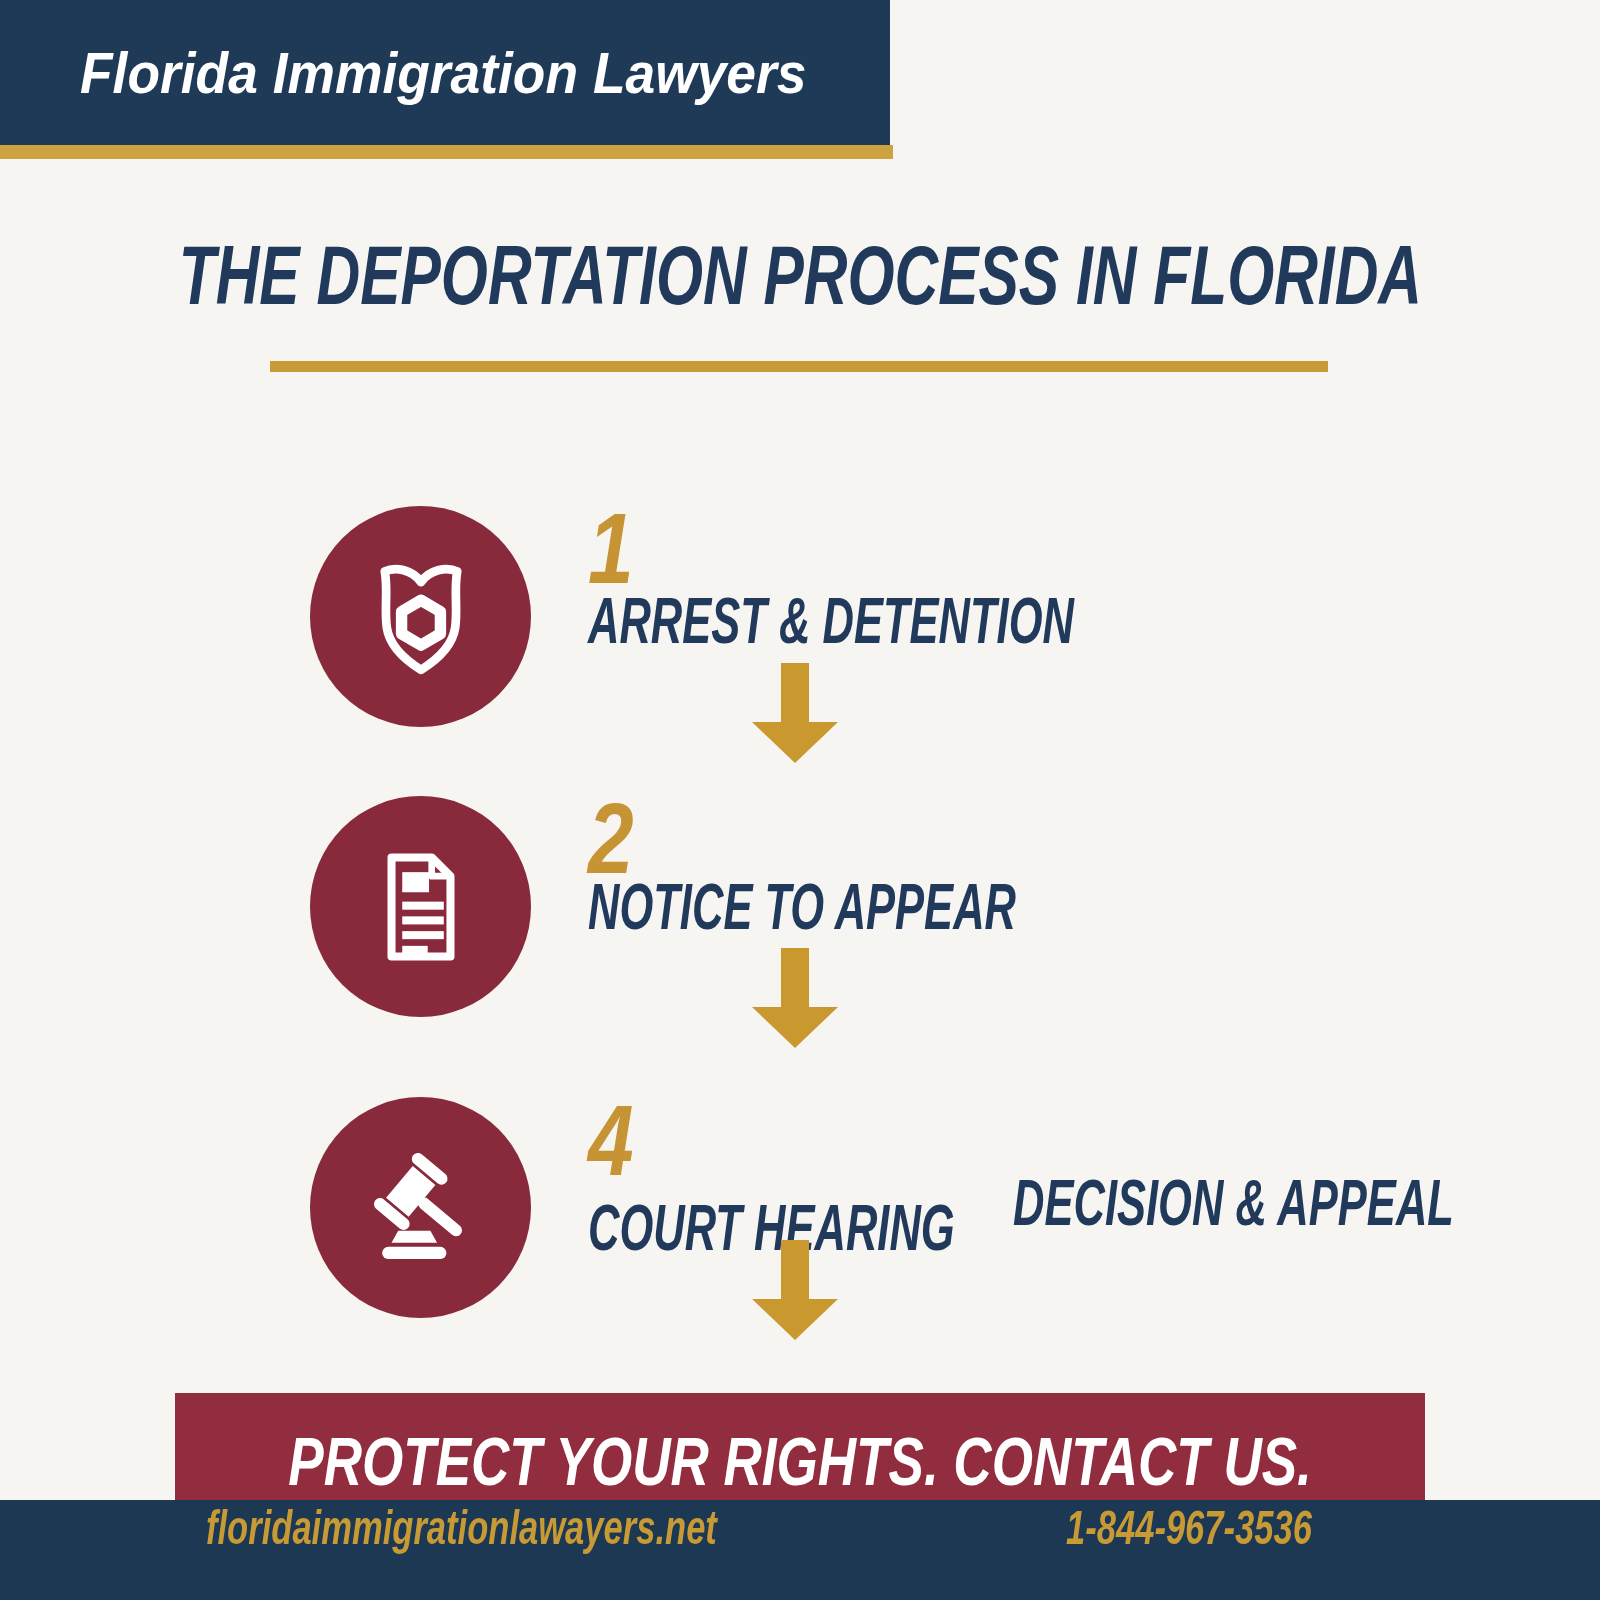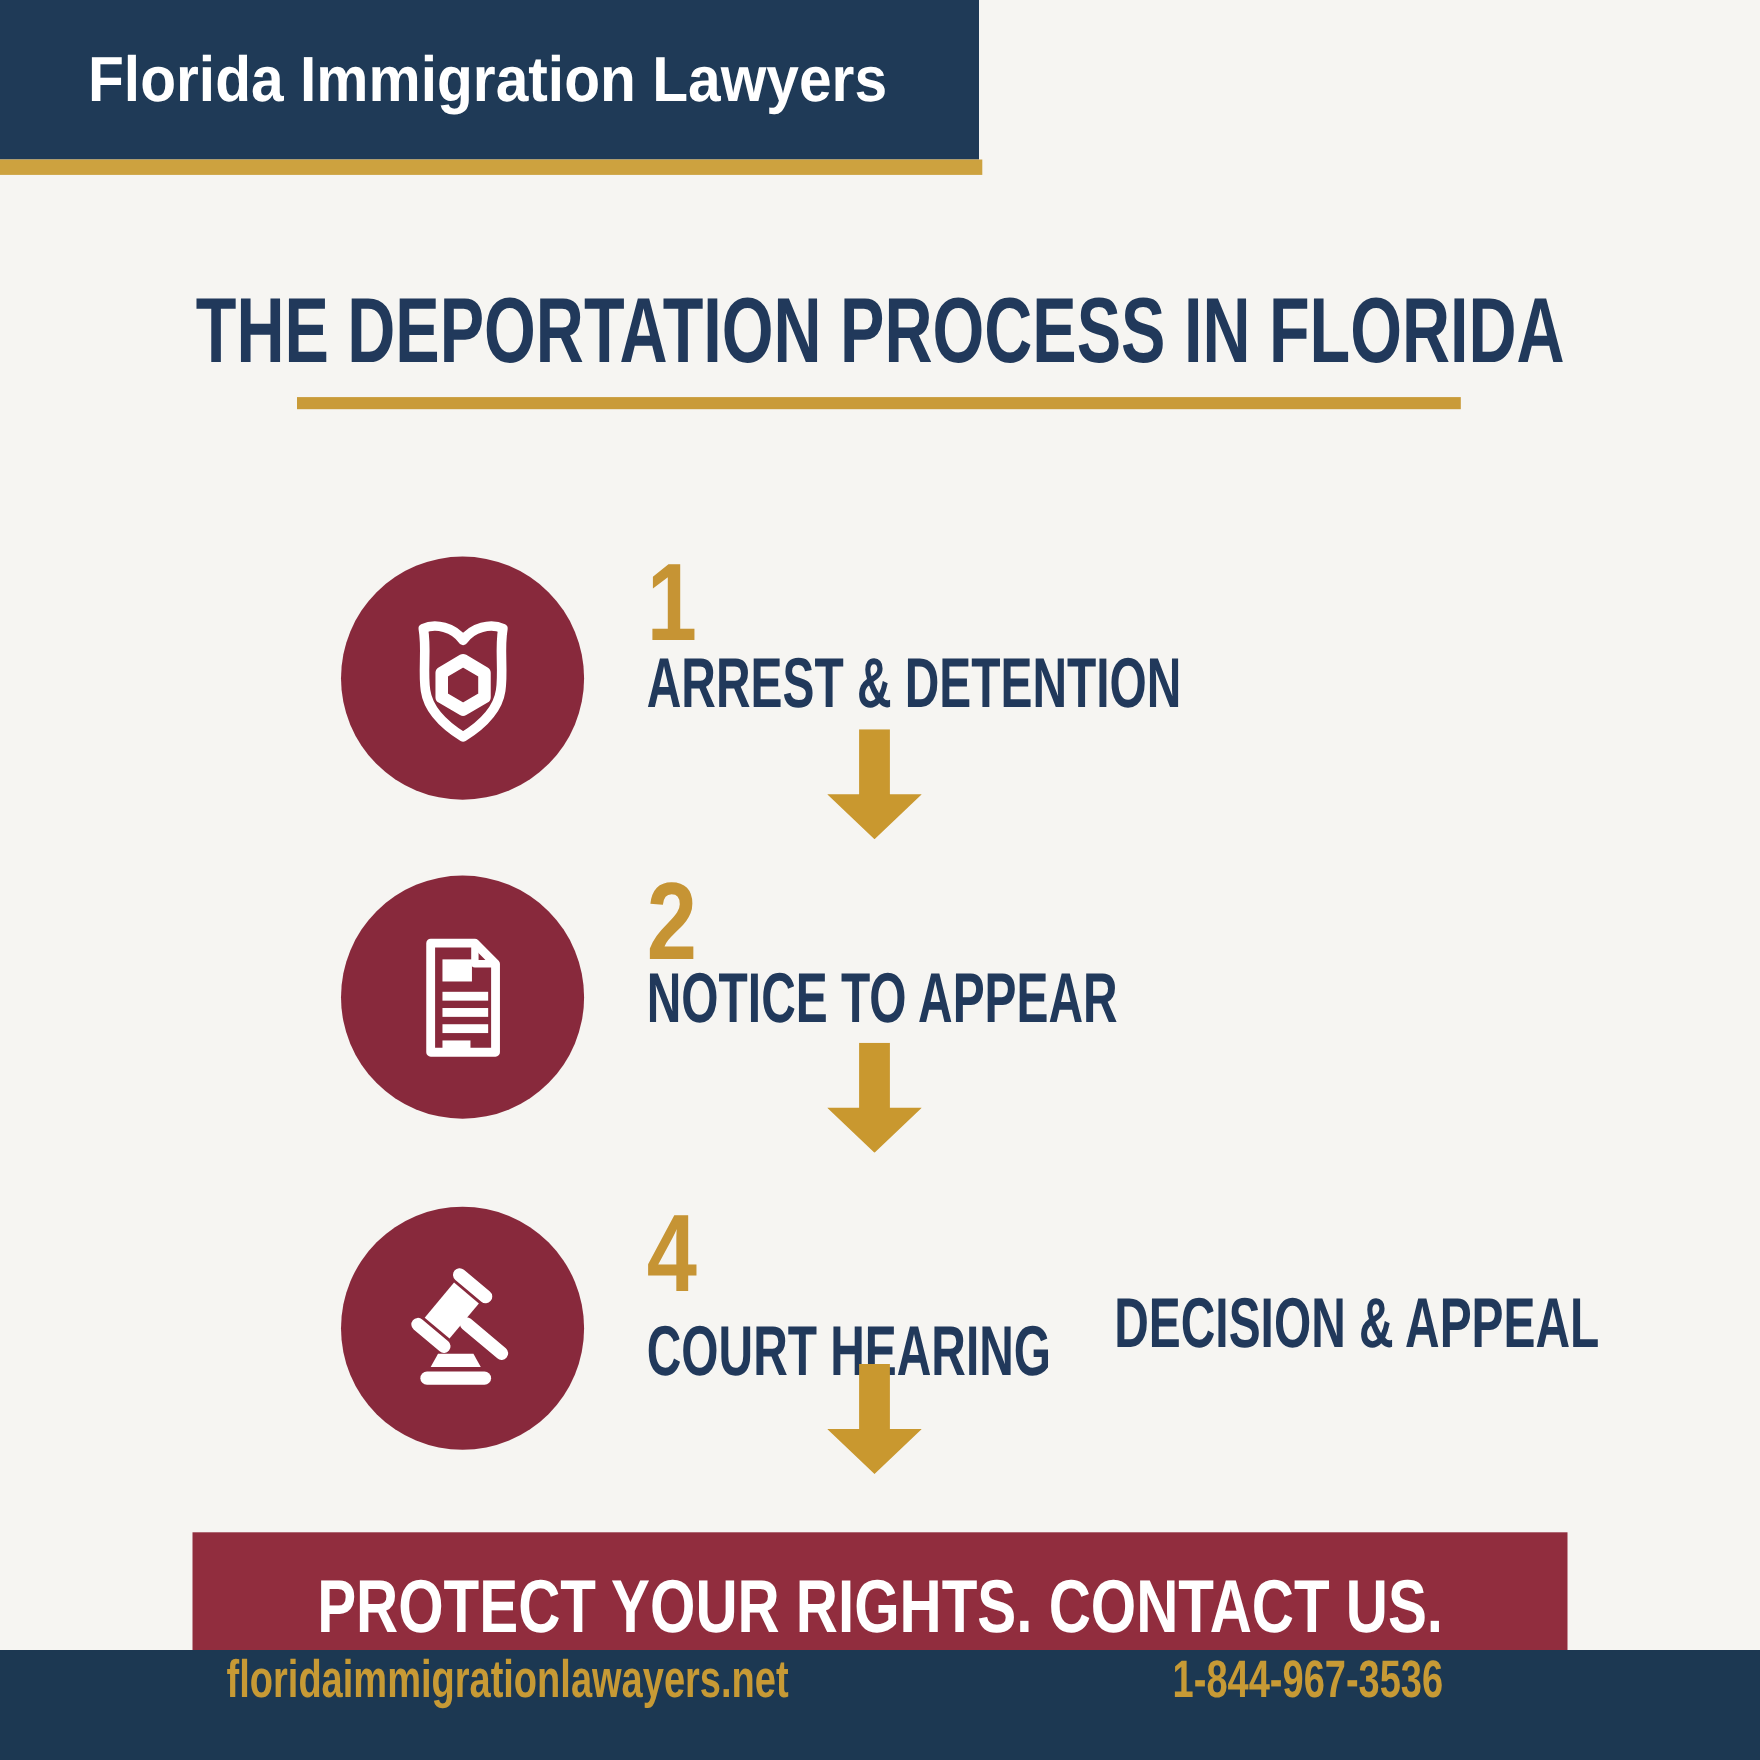--- a/index.html
+++ b/index.html
@@ -2,39 +2,40 @@
 <html><head>
 <meta charset="utf-8">
 <style>
   html,body{margin:0;padding:0;background:#e9e8e6;}
   .canvas{
     position:relative;
     width:1600px;height:1600px;
     background:#F6F5F2;
     overflow:hidden;
     font-family:"Liberation Sans", sans-serif;
+    font-style:italic;
   }
   
   .brand-bar{
     position:absolute;left:0;top:0;width:890px;height:145px;
     background:#1F3A57;
     display:flex;align-items:center;
   }
   .brand-text{
     margin-left:80px;
     color:#FFFFFF;font-size:58px;font-weight:bold;white-space:nowrap;
     transform:scaleX(0.92);transform-origin:left center;
   }
   .gold-bar{
     position:absolute;left:0;top:145px;width:893px;height:14px;
     background:#CDA23F;
   }
   
   .main-title{
-    position:absolute;left:0;top:252px;width:1600px;height:96px;margin:0;
+    position:absolute;left:0;top:227px;width:1600px;height:96px;margin:0;
     display:flex;align-items:center;justify-content:center;
   }
   .title-span{
     display:inline-block;white-space:nowrap;
     font-size:84px;font-weight:bold;color:#21395B;letter-spacing:0px;
     transform:scaleX(0.72);transform-origin:center;
   }
   .title-underline{
     position:absolute;left:270px;top:361px;width:1058px;height:11px;
     background:#C99B38;

